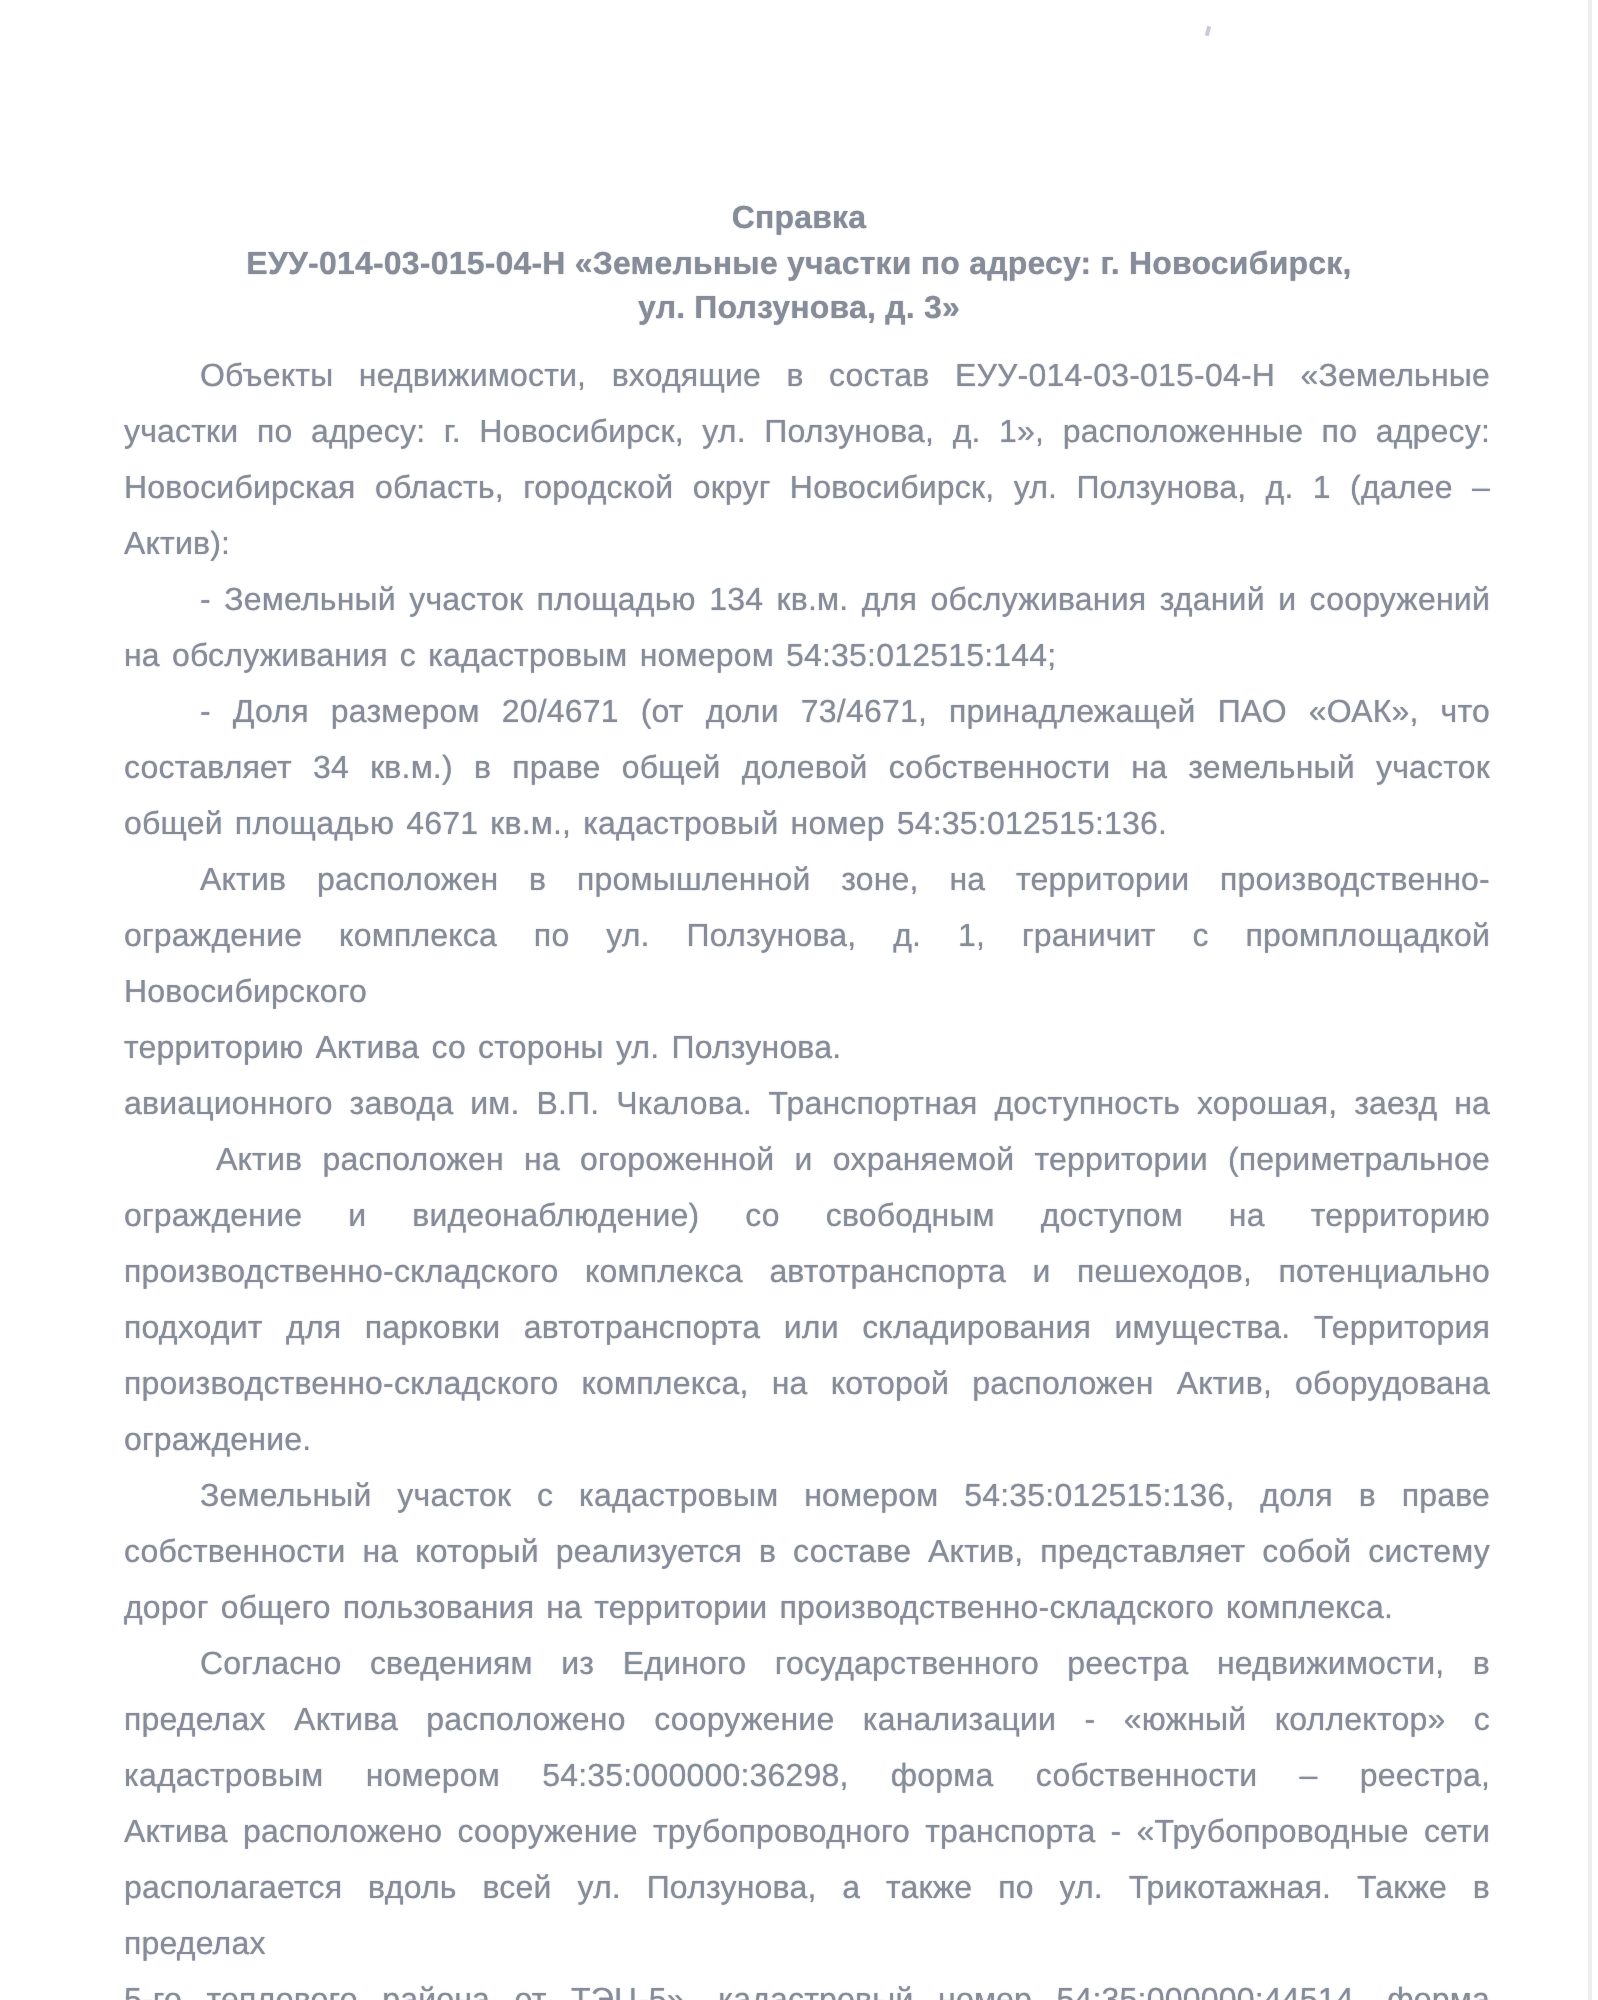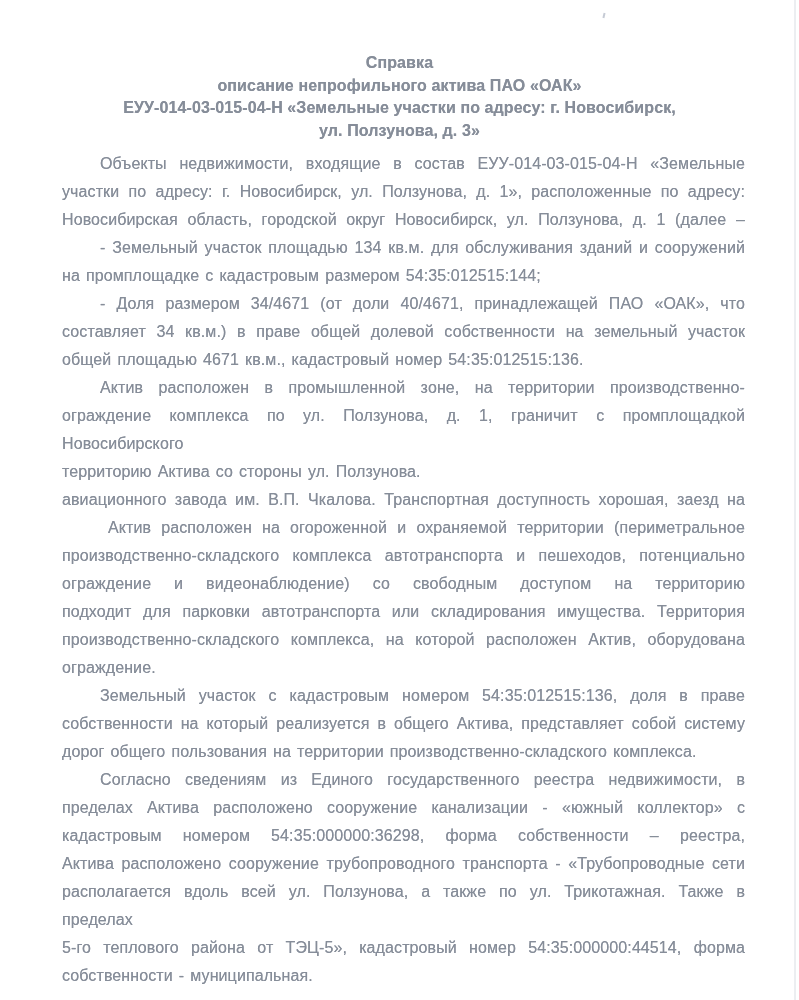--- a/index.html
+++ b/index.html
@@ -26,20 +26,21 @@
     background: #c6cbd5;
     transform: rotate(14deg);
   }
   .title {
     padding-top: 52px;
     text-align: center;
     font-weight: bold;
     font-size: 16px;
     line-height: 22.5px;
     letter-spacing: 0.1px;
+    margin-top: 47px;
   }
   .body {
     padding: 8px 54px 0 62px;
     font-size: 16px;
     line-height: 28px;
     word-spacing: 1.5px;
     letter-spacing: 0.1px;
   }
   .para { margin: 0; }
   .line {
@@ -53,63 +54,63 @@
 </head>
 <body>
 
 <div class="page">
 
   <div class="scan-edge"></div>
   <div class="scan-speck"></div>
 
   <header class="title">
     <div class="t-line">Справка</div>
-    <div class="t-line">описание непрофильного актива ПАО «ОАК»</div>
     <div class="t-line">ЕУУ-014-03-015-04-Н «Земельные участки по адресу: г. Новосибирск,</div>
     <div class="t-line">ул. Ползунова, д. 3»</div>
   </header>
 
   <main class="body">
 
     <div class="para">
       <div class="line first">Объекты недвижимости, входящие в состав ЕУУ-014-03-015-04-Н «Земельные</div>
       <div class="line">участки по адресу: г. Новосибирск, ул. Ползунова, д. 1», расположенные по адресу:</div>
       <div class="line">Новосибирская область, городской округ Новосибирск, ул. Ползунова, д. 1 (далее –</div>
+      <div class="line last">Актив):</div>
     </div>
 
     <div class="para">
       <div class="line first">- Земельный участок площадью 134 кв.м. для обслуживания зданий и сооружений</div>
-      <div class="line last">на промплощадке с кадастровым размером 54:35:012515:144;</div>
+      <div class="line last">на обслуживания с кадастровым номером 54:35:012515:144;</div>
     </div>
 
     <div class="para">
-      <div class="line first">- Доля размером 34/4671 (от доли 40/4671, принадлежащей ПАО «ОАК», что</div>
+      <div class="line first">- Доля размером 20/4671 (от доли 73/4671, принадлежащей ПАО «ОАК», что</div>
       <div class="line">составляет 34 кв.м.) в праве общей долевой собственности на земельный участок</div>
       <div class="line last">общей площадью 4671 кв.м., кадастровый номер 54:35:012515:136.</div>
     </div>
 
     <div class="para">
       <div class="line first">Актив расположен в промышленной зоне, на территории производственно-</div>
       <div class="line">ограждение комплекса по ул. Ползунова, д. 1, граничит с промплощадкой Новосибирского</div>
       <div class="line last">территорию Актива со стороны ул. Ползунова.</div>
       <div class="line">авиационного завода им. В.П. Чкалова. Транспортная доступность хорошая, заезд на</div>
     </div>
 
     <div class="para">
       <div class="line first deep">Актив расположен на огороженной и охраняемой территории (периметральное</div>
+      <div class="line">ограждение и видеонаблюдение) со свободным доступом на территорию</div>
       <div class="line">производственно-складского комплекса автотранспорта и пешеходов, потенциально</div>
-      <div class="line">ограждение и видеонаблюдение) со свободным доступом на территорию</div>
       <div class="line">подходит для парковки автотранспорта или складирования имущества. Территория</div>
       <div class="line">производственно-складского комплекса, на которой расположен Актив, оборудована</div>
       <div class="line last">ограждение.</div>
     </div>
 
     <div class="para">
       <div class="line first">Земельный участок с кадастровым номером 54:35:012515:136, доля в праве</div>
-      <div class="line">собственности на который реализуется в общего Актива, представляет собой систему</div>
+      <div class="line">собственности на который реализуется в составе Актив, представляет собой систему</div>
       <div class="line last">дорог общего пользования на территории производственно-складского комплекса.</div>
     </div>
 
     <div class="para">
       <div class="line first">Согласно сведениям из Единого государственного реестра недвижимости, в</div>
       <div class="line">пределах Актива расположено сооружение канализации - «южный коллектор» с</div>
       <div class="line">кадастровым номером 54:35:000000:36298, форма собственности – реестра,</div>
       <div class="line">Актива расположено сооружение трубопроводного транспорта - «Трубопроводные сети</div>
       <div class="line">располагается вдоль всей ул. Ползунова, а также по ул. Трикотажная. Также в пределах</div>
       <div class="line">5-го теплового района от ТЭЦ-5», кадастровый номер 54:35:000000:44514, форма</div>

